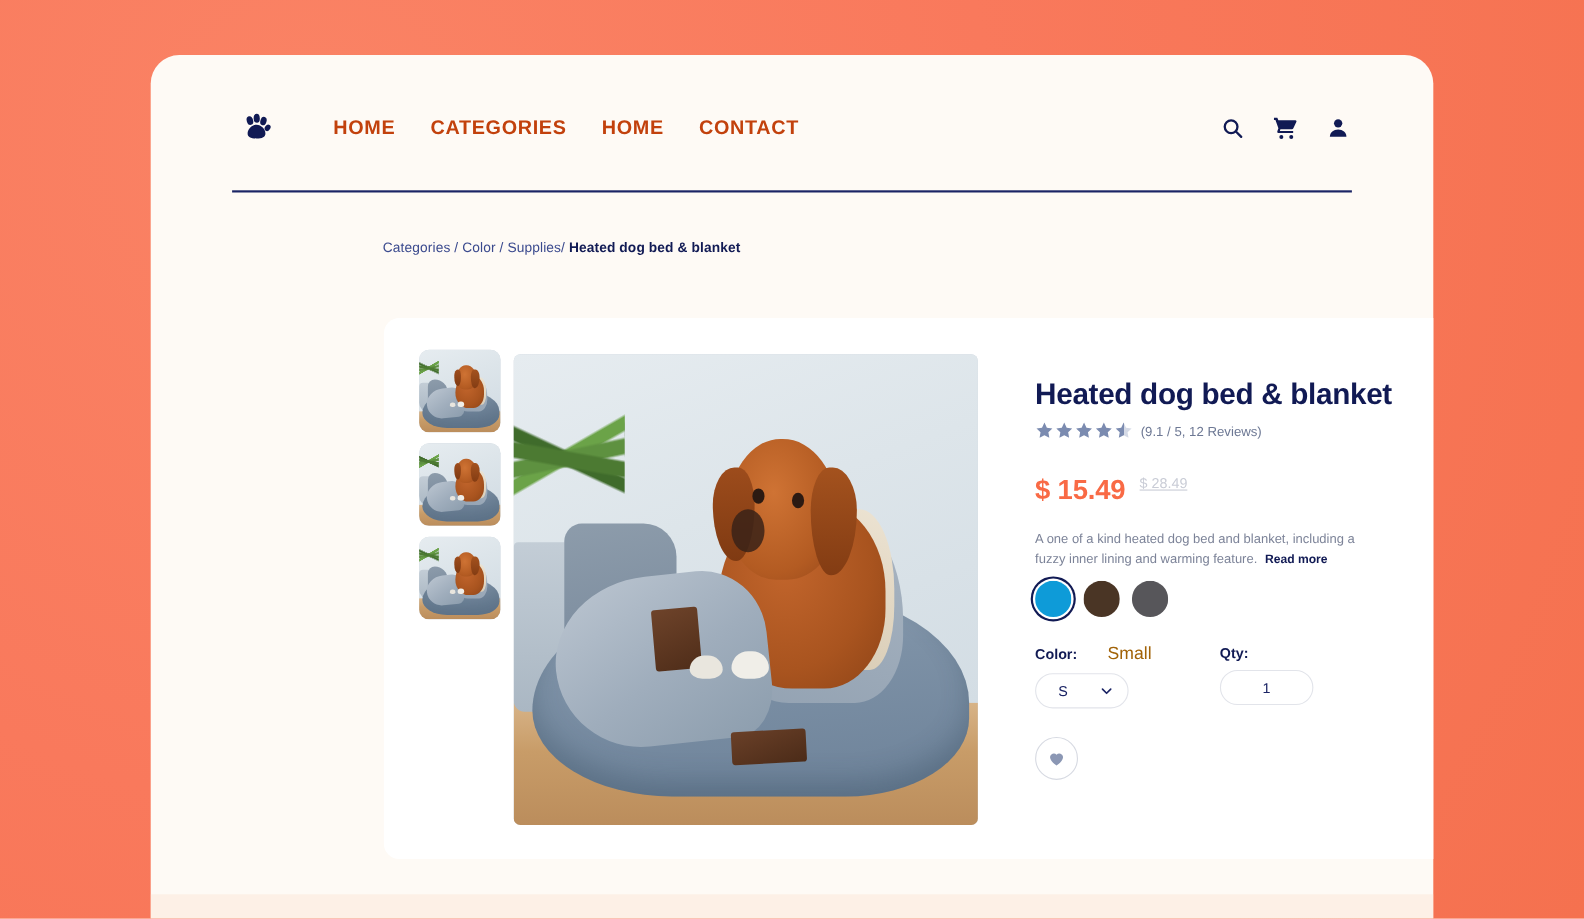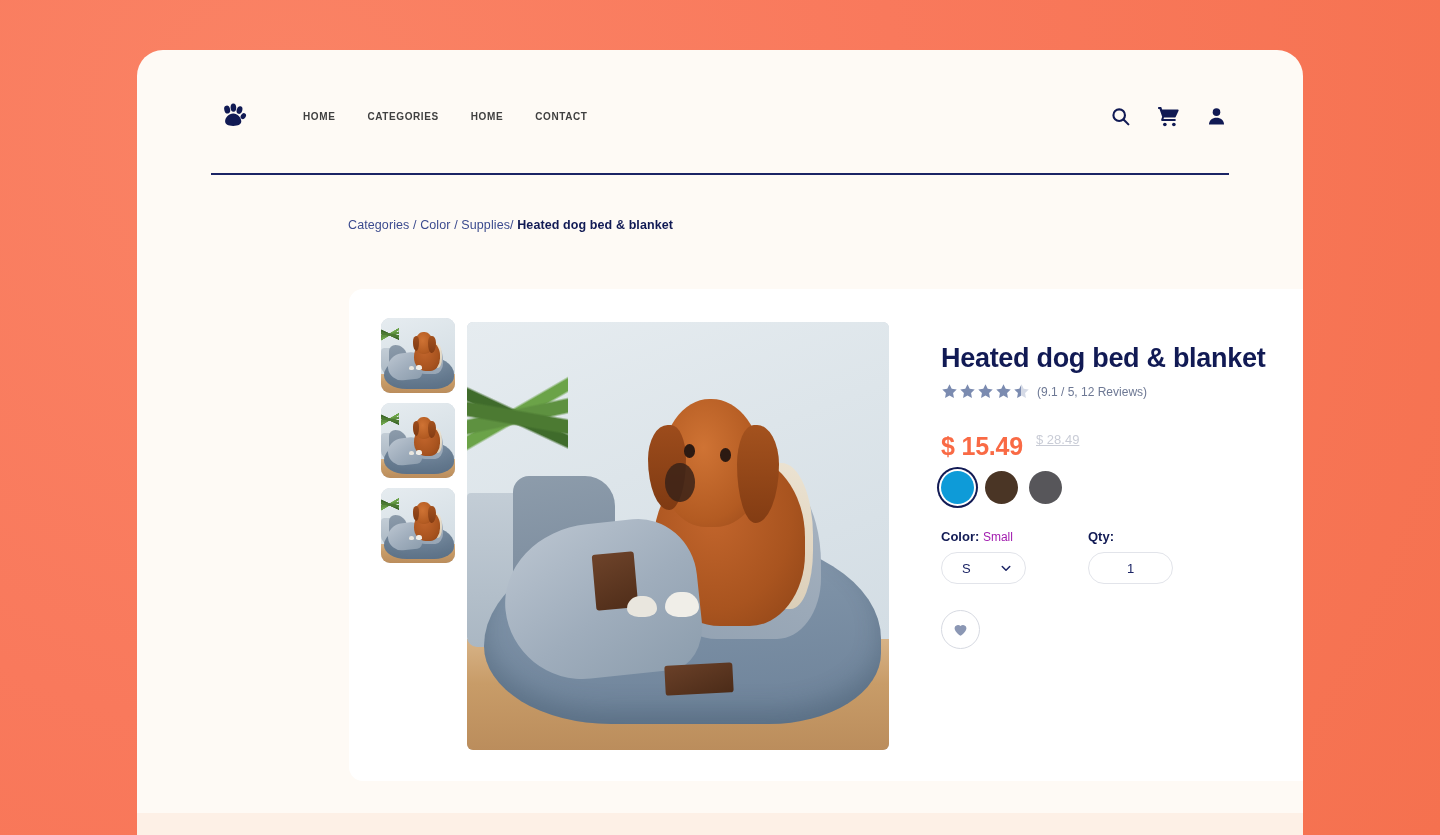--- a/index.html
+++ b/index.html
@@ -45,22 +45,22 @@
     height: 72px;
   }
   .logo {
     width: 44px; height: 44px;
     display: flex; align-items: center; justify-content: center;
     margin-right: 48px;
     cursor: pointer;
   }
   .nav { display: flex; align-items: center; gap: 32px; }
   .nav-link {
-    color: #404040;
-    font-size: 10px;
+    color: #c2410c;
+    font-size: 18px;
     font-weight: bold;
     letter-spacing: 0.6px;
     text-decoration: none;
     cursor: pointer;
     white-space: nowrap;
   }
   .header-icons {
     margin-left: auto;
     display: flex; align-items: center; gap: 22px;
   }
@@ -286,21 +286,21 @@
     border: 2px solid transparent;
     box-shadow: none;
   }
   .swatch.selected {
     box-shadow: 0 0 0 2px #fff, 0 0 0 4px #111a54;
   }
   .size-qty {
     display: flex; gap: 62px; margin-top: 25px;
   }
   .field-label { font-size: 13px; font-weight: bold; color: #111a54; }
-  .field-label .sub { font-weight: normal; color: #a21caf; font-size: 12px; }
+  .field-label .sub { font-weight: normal; color: #a16207; font-size: 16px; margin-left: 24px; }
   .pill {
     margin-top: 8px;
     height: 32px;
     border: 1px solid #e2e4ea;
     border-radius: 17px;
     background: #fff;
     display: flex; align-items: center;
     font-size: 13px;
     color: #1b2465;
     cursor: pointer;
@@ -516,20 +516,23 @@
           </svg>
         </div>
         <span class="rating-text">(9.1 / 5, 12 Reviews)</span>
       </div>
 
       <div class="price-row">
         <span class="price-now">$ 15.49</span>
         <span class="price-was">$ 28.49</span>
       </div>
 
+      <div class="desc">
+        <span>A one of a kind heated dog bed and blanket, including a fuzzy inner lining and warming feature.</span><span class="read-more">Read more</span>
+      </div>
 
       <div class="swatches">
         <div class="swatch selected" style="background:#0e9bd8"></div>
         <div class="swatch" style="background:#4a3525"></div>
         <div class="swatch" style="background:#57565a"></div>
       </div>
 
       <div class="size-qty">
         <div>
           <div class="field-label">

